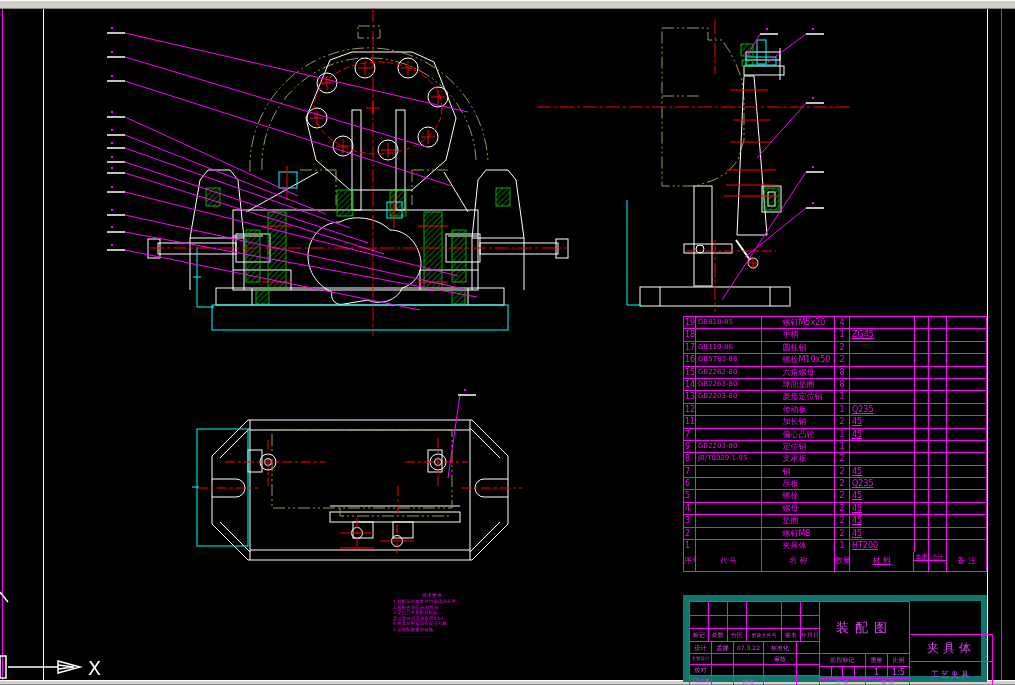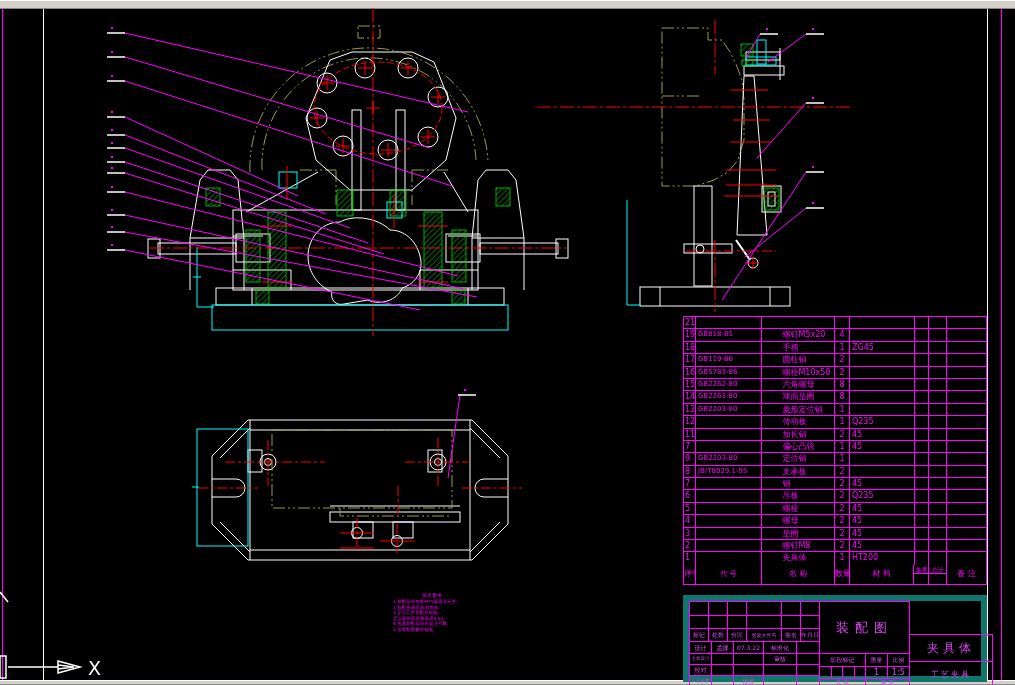--- a/index.html
+++ b/index.html
@@ -25,21 +25,21 @@
          border:1px solid #ff00ff; color:#ff00ff; font-size:8px; line-height:11px; }
   .bom-row { display:flex; height:12.4px; border-bottom:1px solid #ff00ff; overflow:hidden; }
   .bom-row:last-child { border-bottom:none; }
   .bom-head { height:19px; line-height:18px; }
   .bc { border-right:1px solid #ff00ff; overflow:hidden; white-space:nowrap; padding-left:2px; }
   .bc:last-child { border-right:none; }
   .c0 { width:12px; padding-left:1px; }
   .c1 { width:67px; font-size:7px; }
   .c2 { width:73px;padding-left:20px; }
   .c3 { width:15px; text-align:center; padding-left:0; }
-  .c4 { width:65px; }
+  .c4 { width:65px;text-decoration:underline; }
   .c5 { width:15px; font-size:6px; padding-left:0; text-align:center; }
   .c6 { width:18px; font-size:6px; padding-left:0; text-align:center; }
   .c7 { width:39px; }
   .bom-head .bc { text-align:center; padding-left:0; }
   .sub { height:9px; line-height:9px; border-bottom:1px solid #ff00ff; }
 
   
   .tblock { position:absolute; left:683px; top:595px; width:304px; height:87px;
             border:6px solid #0f766e; color:#d946ef; }
   .cell { position:absolute; border:1px solid #ff00ff; overflow:hidden;
@@ -272,30 +272,20 @@
         <rect x="0" y="656" width="6" height="22"></rect>
         <path d="M0,592 L8,602"></path>
       </g>
       <text x="88" y="675" fill="#ffffff" font-size="19" font-family="DejaVu Sans">X</text>
     </g>
   </svg>
 
   <div class="bom">
     <div>
         <div class="bom-row">
-          <div class="bc c0">21</div>
-          <div class="bc c1"></div>
-          <div class="bc c2"></div>
-          <div class="bc c3"></div>
-          <div class="bc c4"></div>
-          <div class="bc c5"></div>
-          <div class="bc c6"></div>
-          <div class="bc c7"></div>
-        </div>
-        <div class="bom-row">
           <div class="bc c0">19</div>
           <div class="bc c1">GB818-85</div>
           <div class="bc c2">螺钉M5x20</div>
           <div class="bc c3">4</div>
           <div class="bc c4"></div>
           <div class="bc c5"></div>
           <div class="bc c6"></div>
           <div class="bc c7"></div>
         </div>
         <div class="bom-row">

